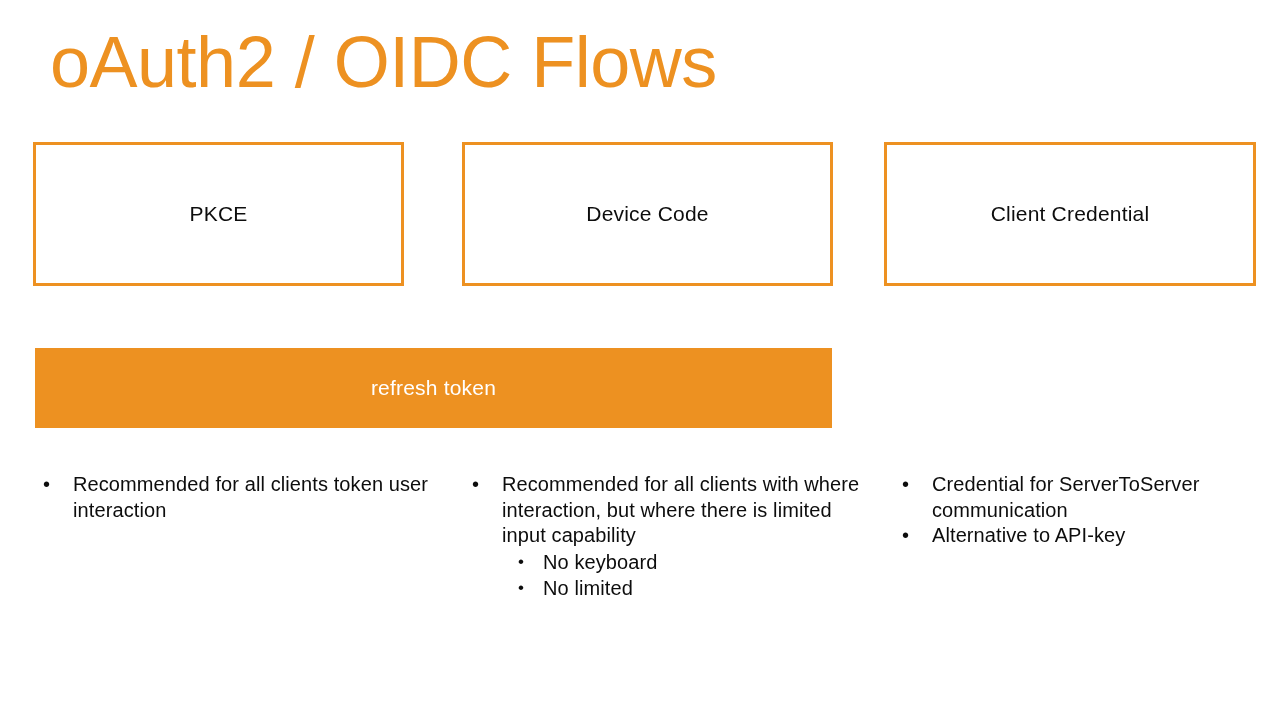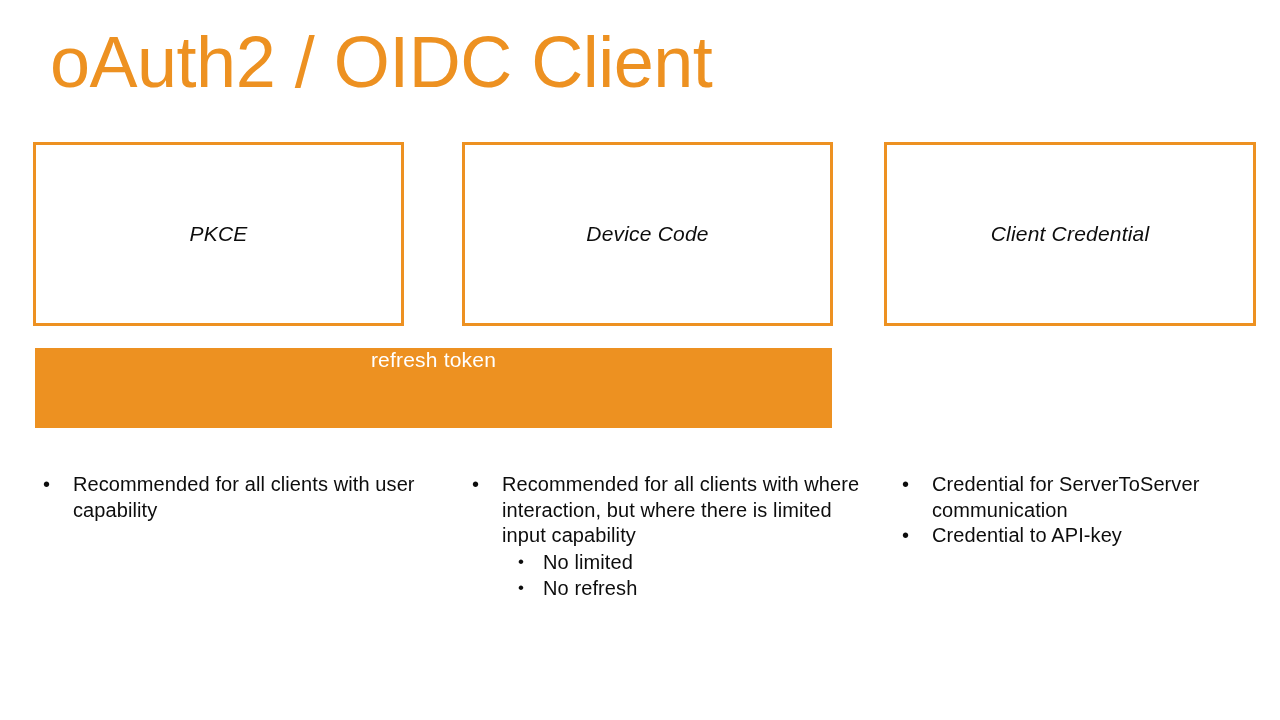--- a/index.html
+++ b/index.html
@@ -35,28 +35,27 @@
   .boxes {
     position: absolute;
     left: 0;
     top: 142px;
     width: 1280px;
     height: 184px;
   }
   .flow-box {
     position: absolute;
     top: 0;
-    height: 184px;
+    height: 144px;
     box-sizing: border-box;
     border: 3px solid #ED9121;
     background: #ffffff;
     display: flex;
     align-items: center;
     justify-content: center;
-    font-style: italic;
   }
   .flow-box.b1 { left: 33px;  width: 371px; }
   .flow-box.b2 { left: 462px; width: 371px; }
   .flow-box.b3 { left: 884px; width: 372px; }
   .flow-box-label {
     font-size: 21px;
     font-weight: 300;
     letter-spacing: 0.2px;
     color: #0d0d0d;
     text-align: center;
@@ -64,20 +63,21 @@
 
   
   .refresh-bar {
     position: absolute;
     left: 35px;
     top: 348px;
     width: 797px;
     height: 80px;
     background: #ED9121;
     display: flex;
+    align-items: center;
     justify-content: center;
   }
   .refresh-bar-label {
     font-size: 21px;
     font-weight: 300;
     color: #ffffff;
     letter-spacing: 0.2px;
   }
 
   
@@ -132,21 +132,21 @@
     left: 3px;
     top: 0;
     font-size: 17px;
     line-height: 26px;
     color: #0d0d0d;
   }
 </style>
 </head>
 <body>
 
-<div class="slide-title">oAuth2 / OIDC Client</div>
+<div class="slide-title">oAuth2 / OIDC Flows</div>
 
 <div class="boxes">
 
   <div class="flow-box b1">
     <span class="flow-box-label">PKCE</span>
   </div>
 
   <div class="flow-box b2">
     <span class="flow-box-label">Device Code</span>
   </div>
@@ -158,48 +158,48 @@
 </div>
 
 <div class="refresh-bar">
   <span class="refresh-bar-label">refresh token</span>
 </div>
 
 <div class="bullet-col c1">
   <ul class="bullet-list">
     <li class="bullet-item">
       <span class="dot">•</span>
-      <span>Recommended for all clients with user capability</span>
+      <span>Recommended for all clients token user interaction</span>
     </li>
   </ul>
 </div>
 
 <div class="bullet-col c2">
   <ul class="bullet-list">
     <li class="bullet-item">
       <span class="dot">•</span>
       <span>Recommended for all clients with where interaction,  but where there is limited input capability</span>
     </li>
   </ul>
   <ul class="sub-list">
     <li class="sub-item">
       <span class="dot">•</span>
+      <span>No keyboard</span>
+    </li>
+    <li class="sub-item">
+      <span class="dot">•</span>
       <span>No limited</span>
-    </li>
-    <li class="sub-item">
-      <span class="dot">•</span>
-      <span>No refresh</span>
     </li>
   </ul>
 </div>
 
 <div class="bullet-col c3">
   <ul class="bullet-list">
     <li class="bullet-item">
       <span class="dot">•</span>
       <span>Credential for ServerToServer communication</span>
     </li>
     <li class="bullet-item">
       <span class="dot">•</span>
-      <span>Credential to API-key</span>
+      <span>Alternative to API-key</span>
     </li>
   </ul>
 </div>
 
 </body></html>

